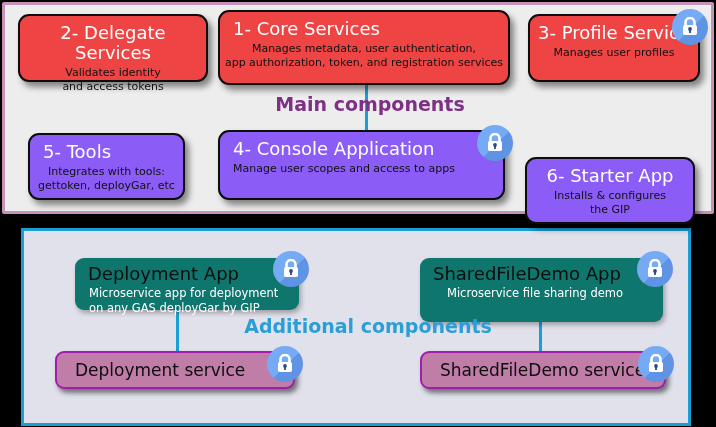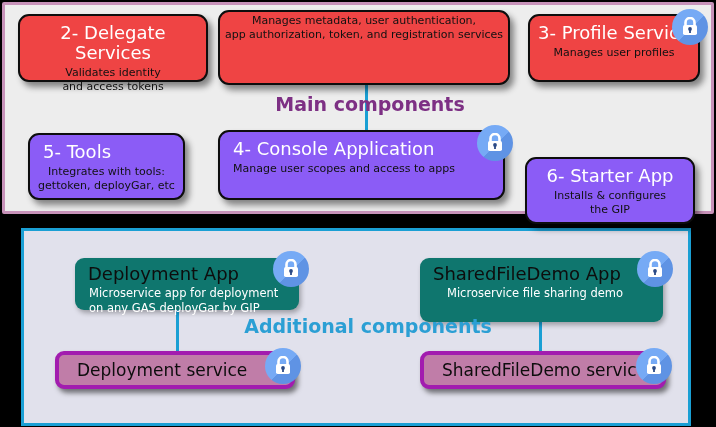--- a/index.html
+++ b/index.html
@@ -34,21 +34,21 @@
     position:absolute; box-sizing:border-box; background:#0f766e;
     border-radius:9px; box-shadow:2px 3px 5px rgba(0,0,0,0.3);
   }
   .appbox .title { color:#0d0d0d; font-size:18px; padding:6px 6px 0 13px; line-height:1.15; }
   .appbox .subtitle {
     color:#ffffff; font-size:11.5px; line-height:1.3; text-align:left;
     white-space:pre-line; padding:1px 2px 0 14px;
   }
   .servicebox {
     position:absolute; box-sizing:border-box; background:#c07da8;
-    border:4px solid #a21caf; border-radius:9px;
+    border:2px solid #a21caf; border-radius:9px;
     box-shadow:3px 4px 5px rgba(0,0,0,0.5);
     display:flex; align-items:center;
   }
   .servicebox .service-label { color:#0d0d0d; font-size:17px; padding-left:18px; }
   .heading { position:absolute; left:12px; width:100%; text-align:center; font-weight:bold; font-size:19px; }
   #main-heading { top:88px; color:#7d3084; z-index:3; }
   #additional-heading { top:84px; color:#2b9fd4; z-index:3; }
   .connector { position:absolute; width:3px; background:#1a9fd4; z-index:1; }
   .lock-badge {
     position:absolute; top:-7px; right:-10px; width:36px; height:36px;
@@ -69,20 +69,21 @@
 
     <div class="heading" id="main-heading">Main components</div>
 
     <div class="box pink" style="left:13px; top:9px; width:190px; height:68px;">
       <div class="title centered">2- Delegate Services</div>
       <div class="subtitle">Validates identity
 and access tokens</div>
     </div>
 
     <div class="box pink" style="left:213px; top:5px; width:292px; height:75px;">
+      <div class="title">1- Core Services</div>
       <div class="subtitle sub-sm">Manages metadata, user authentication,
 app authorization, token, and registration services</div>
     </div>
 
     <div class="box pink" style="left:523px; top:9px; width:172px; height:68px;">
       <span class="lock-badge">
         <svg width="18" height="20" viewBox="0 0 18 20">
           <path d="M4.5 9 V5.5 a4.5 4.5 0 0 1 9 0 V9" fill="none" stroke="#ffffff" stroke-width="2.6"></path>
           <rect x="2" y="8" width="14" height="10" rx="1.8" fill="#ffffff"></rect>
           <circle cx="9" cy="12" r="1.9" fill="#2b4a86"></circle>

